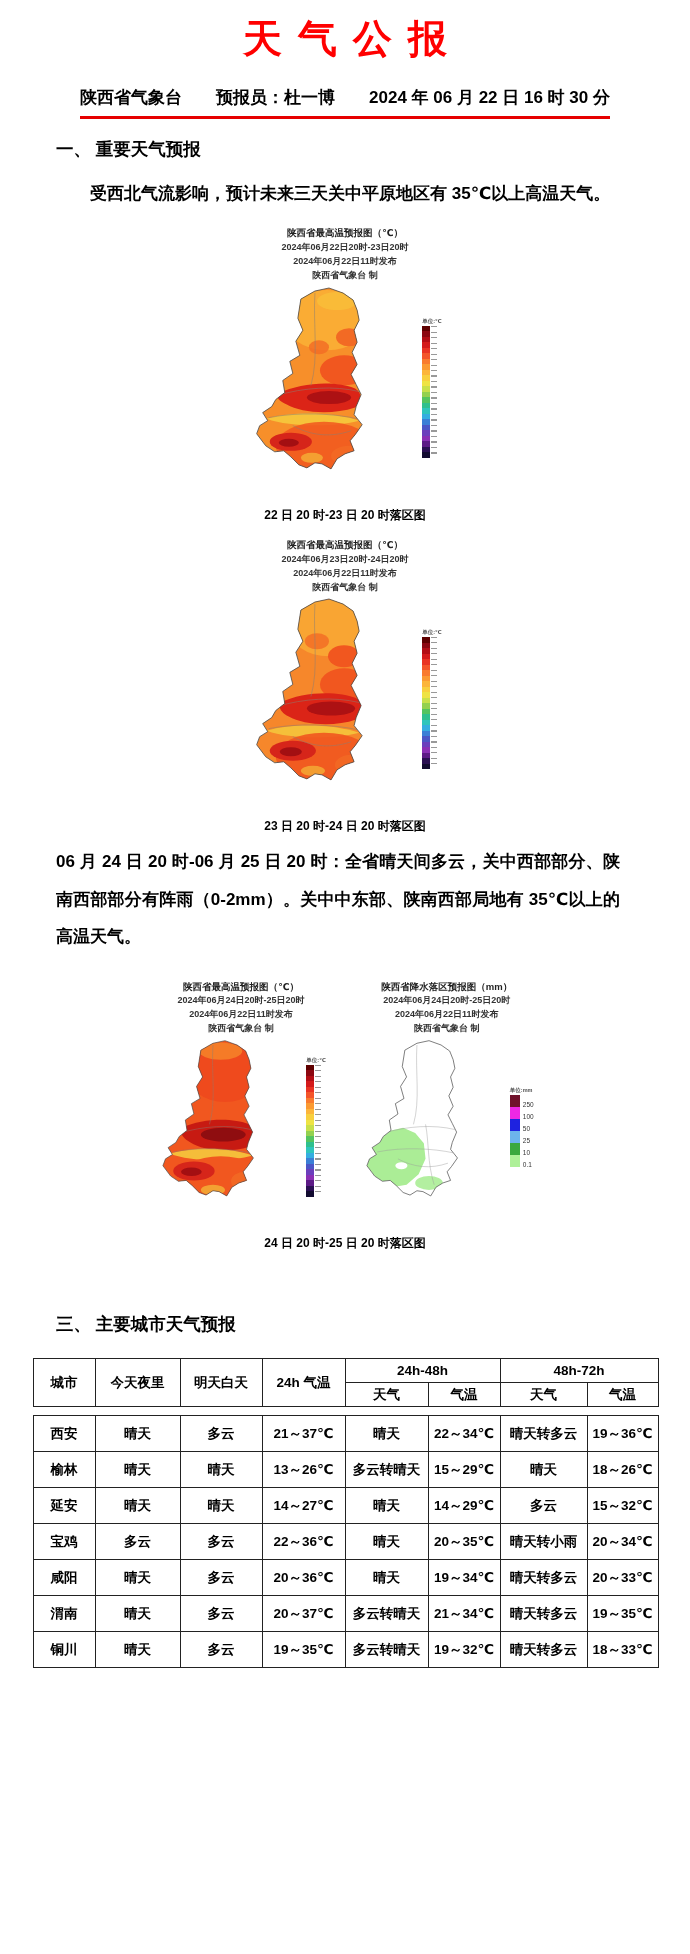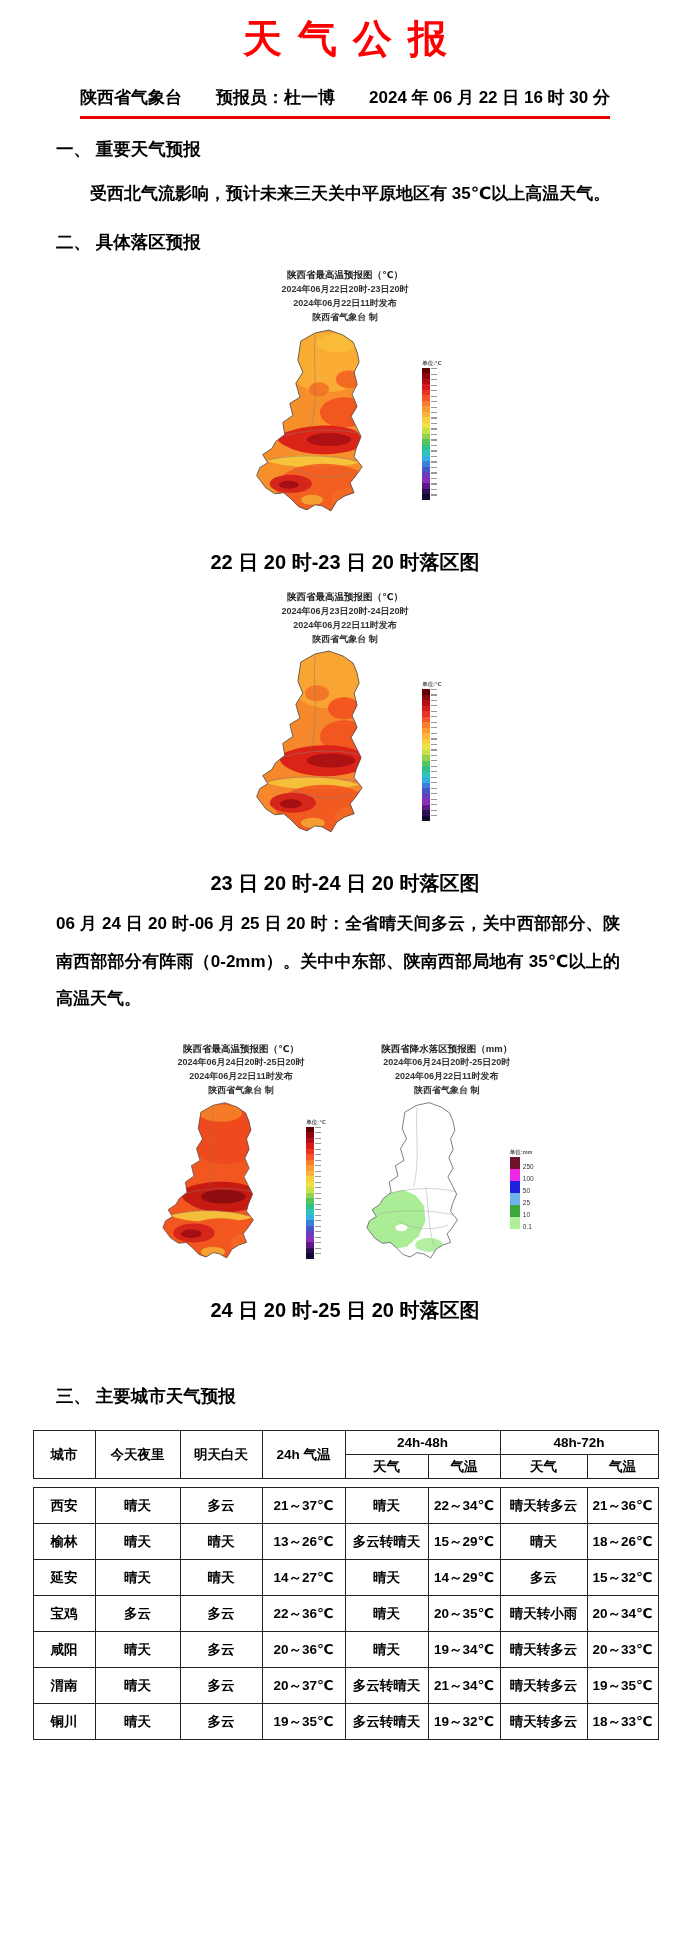--- a/index.html
+++ b/index.html
@@ -23,21 +23,21 @@
   .map-head .sub{font-size:9px;color:#333;}
   .map-row{display:flex;justify-content:center;align-items:center;gap:12px;margin-top:2px;}
   .cb{display:flex;align-items:flex-start;gap:1px;}
   .cb-col{display:flex;flex-direction:column;}
   .cb-seg{width:8px;height:5.5px;}
   .cb-ticks{width:6px;align-self:stretch;
     background:repeating-linear-gradient(to bottom,#999 0 1px,transparent 1px 5.5px);}
   .cb-wrap{display:flex;flex-direction:column;align-items:flex-start;}
   .cb-title{font-size:5.5px;color:#555;margin-bottom:1px;font-weight:600;}
 
-  .map-caption{font-size:20px;font-weight:bold;margin:16px 0 2px 0;text-align:center;}
+  .map-caption{font-size:12px;font-weight:bold;margin:16px 0 2px 0;text-align:center;}
 
   .dual{display:flex;justify-content:center;align-items:flex-start;gap:34px;margin-top:10px;}
 
   .plegend{display:flex;flex-direction:column;align-items:flex-start;}
   .pl-title{font-size:5.5px;color:#555;font-weight:600;margin-bottom:1px;}
   .pl-row{display:flex;align-items:flex-end;gap:3px;}
   .pl-block{width:10px;height:12px;}
   .pl-label{font-size:6.5px;color:#333;line-height:1;transform:translateY(2px);}
 
   .tablewrap{width:625px;margin:22px auto 0 auto;}
@@ -53,21 +53,20 @@
 
 <div class="page">
 
   <h1 class="doc-title">天气公报</h1>
 
   <div class="meta-line">陕西省气象台　　预报员：杜一博　　2024 年 06 月 22 日 16 时 30 分</div>
 
   <h2 class="sec-heading">一、 重要天气预报</h2>
   <p class="body-p indent">受西北气流影响，预计未来三天关中平原地区有 35℃以上高温天气。</p>
 
-  <h2 class="sec-heading">二、 具体落区预报</h2>
 
   <figure class="mapfig">
     <div class="map-head">
       <div>陕西省最高温预报图（℃）</div>
       <div class="sub">2024年06月22日20时-23日20时</div>
       <div class="sub">2024年06月22日11时发布</div>
       <div class="sub">陕西省气象台  制</div>
     </div>
     <div class="map-row">
       <svg width="162" height="206" viewBox="0 0 160 205">
@@ -387,21 +386,21 @@
         </colgroup>
       <tbody>
           <tr>
             <td>西安</td>
             <td>晴天</td>
             <td>多云</td>
             <td>21～37℃</td>
             <td>晴天</td>
             <td>22～34℃</td>
             <td>晴天转多云</td>
-            <td>21～36℃</td>
+            <td>19～36℃</td>
           </tr>
       <tr>
             <td>榆林</td>
             <td>晴天</td>
             <td>晴天</td>
             <td>13～26℃</td>
             <td>多云转晴天</td>
             <td>15～29℃</td>
             <td>晴天</td>
             <td>18～26℃</td>

